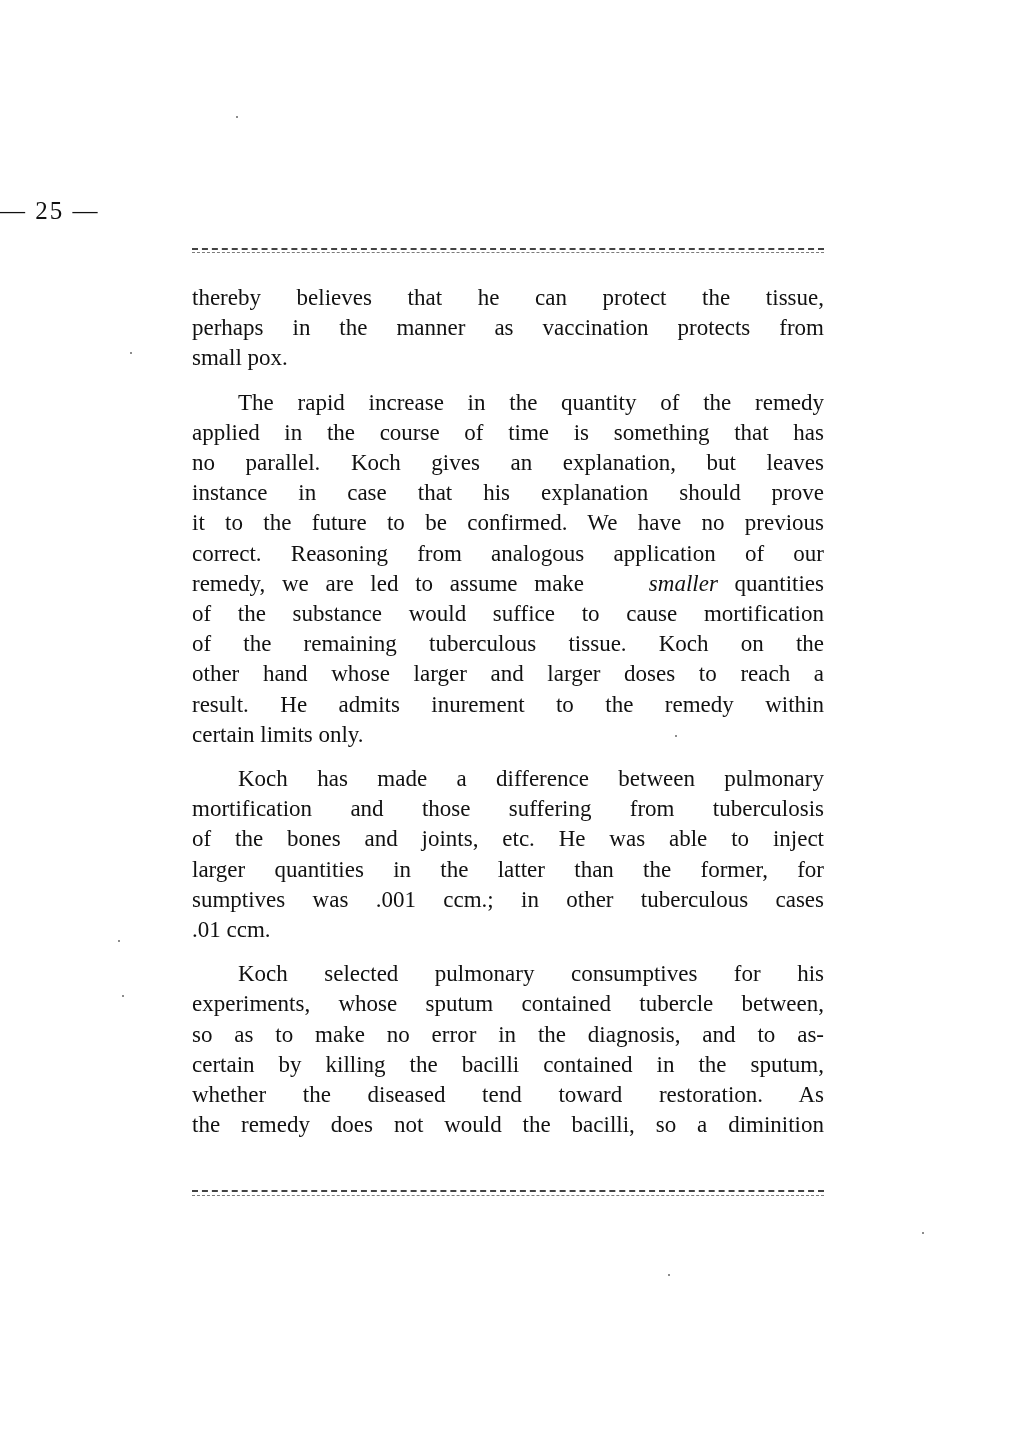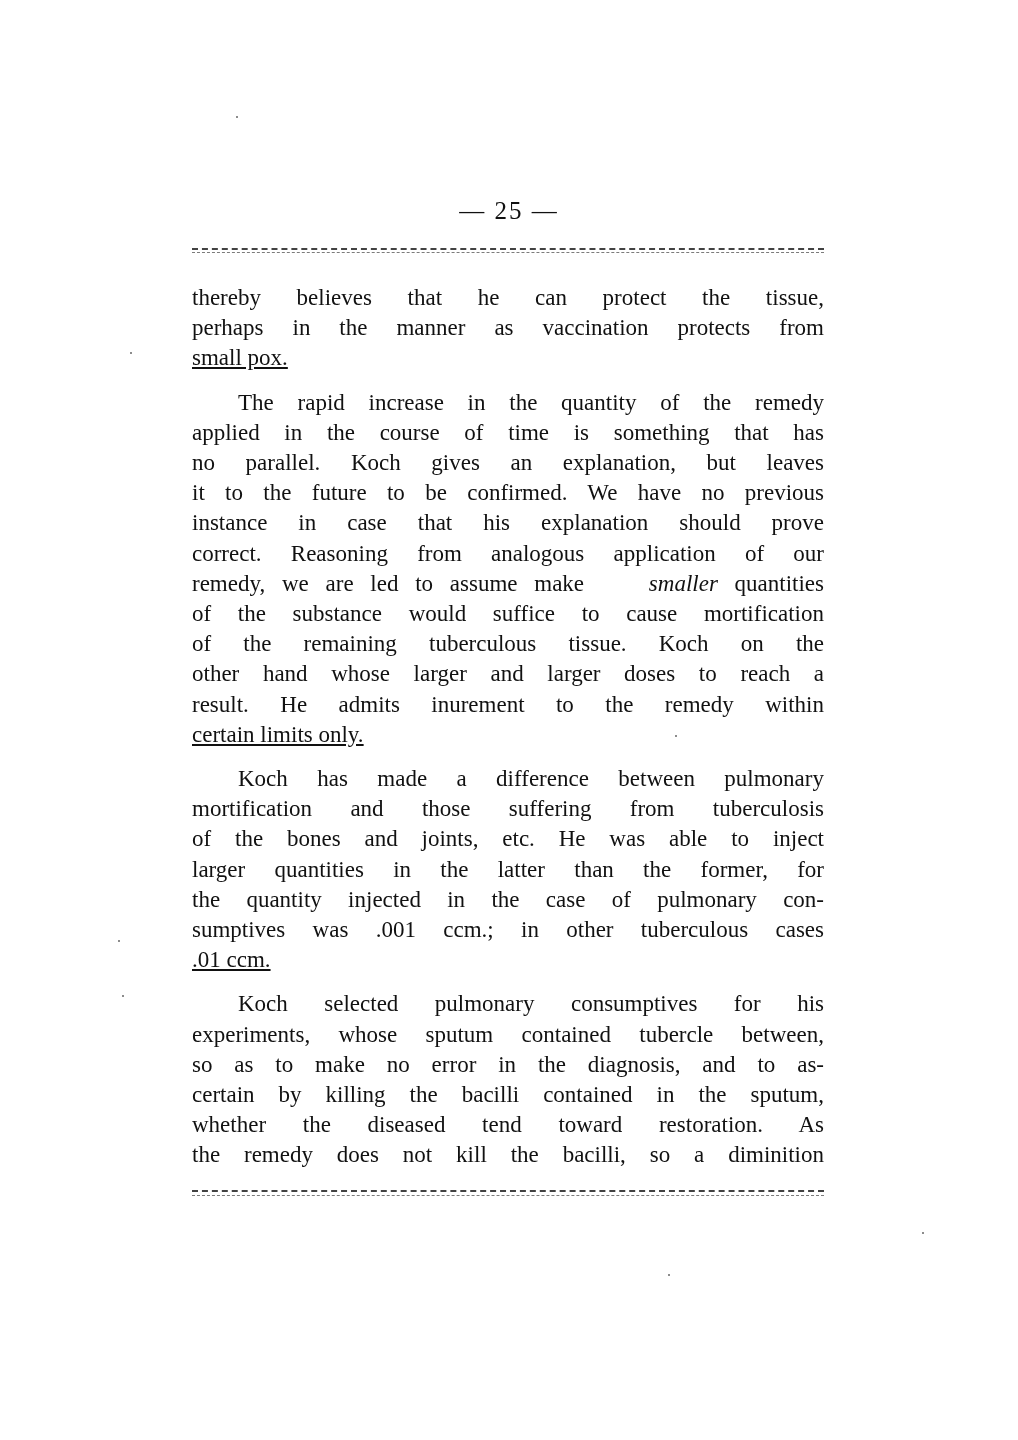--- a/index.html
+++ b/index.html
@@ -13,21 +13,21 @@
       position: relative;
       overflow: hidden;
       font-family: "Liberation Serif", "DejaVu Serif", serif;
       color: #111111;
     }
     .page-number {
       position: absolute;
       top: 197px;
       left: 0;
       width: 1018px;
-      text-align: center;
+      text-align: left;
       font-size: 25px;
       letter-spacing: 2px;
     }
     .rule {
       position: absolute;
       left: 192px;
       width: 632px;
       height: 0;
       border-top: 2px dashed #222;
       opacity: 0.85;
@@ -54,21 +54,20 @@
     .para.indent { text-indent: 46px; }
     .para + .para { margin-top: 14px; }
     .line {
       display: block;
       text-align: justify;
       text-align-last: justify;
       white-space: nowrap;
     }
     .line.last {
       text-align-last: left;
-      text-decoration: underline;
     }
     .para.indent .line:first-child {
       padding-left: 46px;
     }
     .para.indent { text-indent: 0; }
     em { font-style: italic; margin-left: 48px; }
     .speck {
       position: absolute;
       width: 2px;
       height: 2px;
@@ -88,48 +87,47 @@
   <p class="para">
     <span class="line">thereby believes that he can protect the tissue,</span>
     <span class="line">perhaps in the manner as vaccination protects from</span>
     <span class="line last">small pox.</span>
   </p>
 
   <p class="para indent">
     <span class="line">The rapid increase in the quantity of the remedy</span>
     <span class="line">applied in the course of time is something that has</span>
     <span class="line">no parallel. Koch gives an explanation, but leaves</span>
+    <span class="line">instance in case that his explanation should prove</span>
     <span class="line">it to the future to be confirmed. We have no previous</span>
-    <span class="line">instance in case that his explanation should prove</span>
     <span class="line">correct. Reasoning from analogous application of our</span>
     <span class="line"><span>remedy, we are led to assume make </span><em>smaller</em><span> quantities</span></span>
     <span class="line">of the substance would suffice to cause mortification</span>
     <span class="line">of the remaining tuberculous tissue. Koch on the</span>
     <span class="line">other hand whose larger and larger doses to reach a</span>
     <span class="line">result. He admits inurement to the remedy within</span>
     <span class="line last">certain limits only.</span>
   </p>
 
   <p class="para indent">
     <span class="line">Koch has made a difference between pulmonary</span>
     <span class="line">mortification and those suffering from tuberculosis</span>
     <span class="line">of the bones and joints, etc. He was able to inject</span>
     <span class="line">larger quantities in the latter than the former, for</span>
-    <span class="line">the quantity injected in the case of pulmonary con-</span>
     <span class="line">sumptives was .001 ccm.; in other tuberculous cases</span>
     <span class="line last">.01 ccm.</span>
   </p>
 
   <p class="para indent">
     <span class="line">Koch selected pulmonary consumptives for his</span>
     <span class="line">experiments, whose sputum contained tubercle between,</span>
     <span class="line">so as to make no error in the diagnosis, and to as-</span>
     <span class="line">certain by killing the bacilli contained in the sputum,</span>
     <span class="line">whether the diseased tend toward restoration. As</span>
-    <span class="line">the remedy does not kill the bacilli, so a diminition</span>
+    <span class="line">the remedy does not would the bacilli, so a diminition</span>
   </p>
 </div>
 
 <div class="rule bottom"></div>
 <div class="rule bottom thin" style="top:1195px;"></div>
 
 <div class="speck" style="left:236px;top:116px;"></div>
 <div class="speck" style="left:130px;top:352px;"></div>
 <div class="speck" style="left:118px;top:940px;"></div>
 <div class="speck" style="left:122px;top:995px;"></div>

